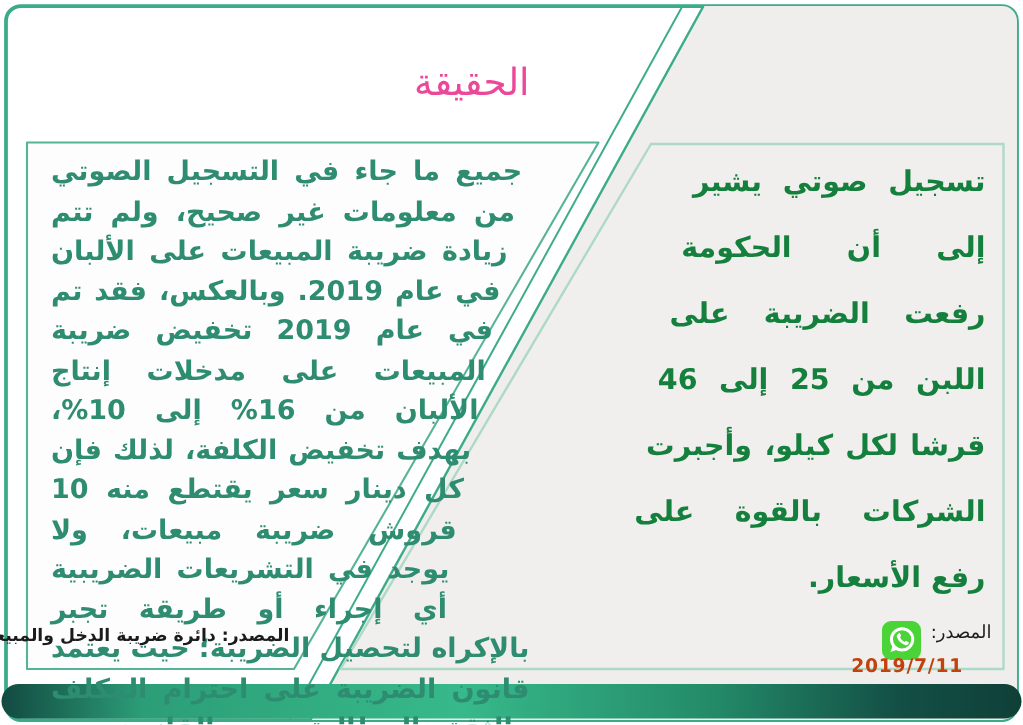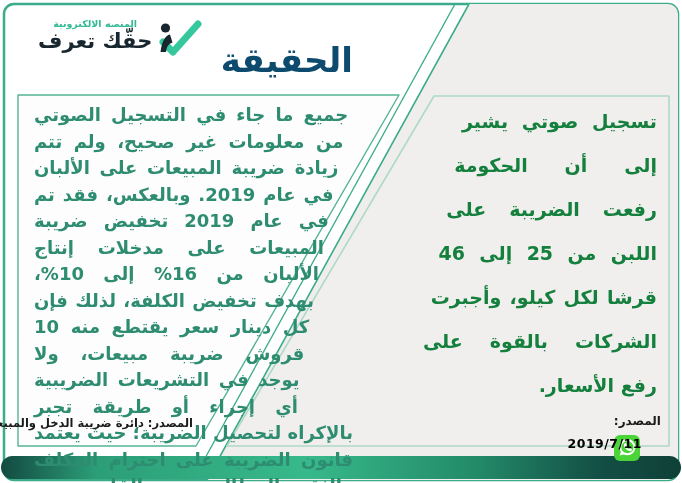--- a/index.html
+++ b/index.html
@@ -10,21 +10,21 @@
   }
   .abs{position:absolute;}
 
   
   .logo{left:38px;top:18px;display:flex;flex-direction:row;align-items:flex-start;gap:4px;direction:rtl;}
   .logo-txt{display:flex;flex-direction:column;align-items:center;}
   .logo-tagline{color:#35b995;font-size:9.5px;font-weight:bold;line-height:11px;}
   .logo-title{color:#18262f;font-size:21px;font-weight:bold;line-height:24px;letter-spacing:0;}
 
   
-  .truth-title{right:329px;top:40px;font-size:34px;font-weight:bold;color:#0c4a6e;direction:rtl;}
+  .truth-title{right:329px;top:40px;font-size:25px;font-weight:normal;color:#ec4899;direction:rtl;}
   .rumor-title{right:47px;top:42px;font-size:27px;font-weight:bold;color:#45a57e;direction:rtl;}
 
   
   .truth-body{
     left:34px;top:102px;width:319px;height:302px;
     direction:rtl;text-align:justify;
     color:#2e8c71;font-size:18px;line-height:26.5px;font-weight:bold;
   }
   .truth-cut{float:right;width:55px;height:300px;
     shape-outside:polygon(55px 0px,55px 300px,0px 300px);}
@@ -34,25 +34,25 @@
     left:422px;top:99px;width:235px;height:220px;
     direction:rtl;text-align:justify;
     color:#15803d;font-size:19px;line-height:44px;font-weight:bold;
   }
   .rumor-cut{float:left;width:40px;height:225px;
     shape-outside:polygon(0px 0px,40px 0px,0px 225px);}
 
   
   .truth-source{right:489px;top:416px;direction:rtl;color:#1b1b1b;
     font-size:11.5px;font-weight:bold;white-space:nowrap;}
-  .rumor-source{right:21px;top:414px;direction:rtl;display:flex;align-items:flex-end;gap:7px;
-    color:#1b1b1b;font-size:12px;font-weight:bold;flex-direction:column;}
+  .rumor-source{right:21px;top:414px;direction:rtl;display:flex;align-items:flex-start;gap:7px;
+    color:#1b1b1b;font-size:12px;font-weight:normal;}
 
   
-  .date{right:40px;top:436px;color:#000000;font-size:12.5px;font-weight:bold;
+  .date{right:40px;top:436px;color:#c2410c;font-size:12.5px;font-weight:bold;
     letter-spacing:.5px;direction:ltr;text-align:right;}
 </style>
 </head>
 <body>
 
 <div class="stage">
 
   <svg class="abs" style="left:0;top:0;" width="682" height="483" viewBox="0 0 682 483">
     <defs>
       <clipPath id="cardClip">
@@ -79,32 +79,20 @@
       <line x1="455" y1="4" x2="193" y2="480" stroke="#3bab8a" stroke-width="1.3"></line>
 
       <polygon points="18,95 399,95 196,446 18,446" fill="#fdfdfd" stroke="#55b495" stroke-width="1.4" stroke-linejoin="round"></polygon>
 
       <polygon points="434,96 669,96 669,446 227,446" fill="#f0efed" stroke="#aed9c7" stroke-width="1.6" stroke-linejoin="round"></polygon>
     </g>
 
     <rect x="1" y="456" width="680" height="23" rx="11.5" fill="url(#barGrad)"></rect>
   </svg>
 
-  <div class="abs logo">
-
-    <svg width="46" height="42" viewBox="0 0 46 42">
-      <path d="M7 24 L17 34 L42 6" fill="none" stroke="#35c89f" stroke-width="7" stroke-linecap="round" stroke-linejoin="round"></path>
-      <circle cx="9.5" cy="10" r="4.6" fill="#18262f"></circle>
-      <path d="M4.5 34 Q6.5 18 14 16.5 L16.5 24.5 Q10.5 26 10 34 Z" fill="#18262f"></path>
-    </svg>
-    <div class="logo-txt">
-      <div class="logo-tagline">المنصه الالكترونية</div>
-      <div class="logo-title">حقّك تعرف</div>
-    </div>
-  </div>
 
   <div class="abs truth-title">الحقيقة</div>
 
   <div class="abs truth-body">
     <div class="truth-cut"></div>
     <span>جميع ما جاء في التسجيل الصوتي من معلومات غير صحيح، ولم تتم زيادة ضريبة المبيعات على الألبان في عام 2019. وبالعكس، فقد تم في عام 2019 تخفيض ضريبة المبيعات على مدخلات إنتاج الألبان من 16% إلى 10%، بهدف تخفيض الكلفة، لذلك فإن كل دينار سعر يقتطع منه 10 قروش ضريبة مبيعات، ولا يوجد في التشريعات الضريبية أي إجراء أو طريقة تجبر بالإكراه لتحصيل الضريبة؛ حيث يعتمد قانون الضريبة على احترام المكلف والثقة والمطالبة حسب القانون.</span>
   </div>
 
   <div class="abs rumor-body">
     <div class="rumor-cut"></div>

